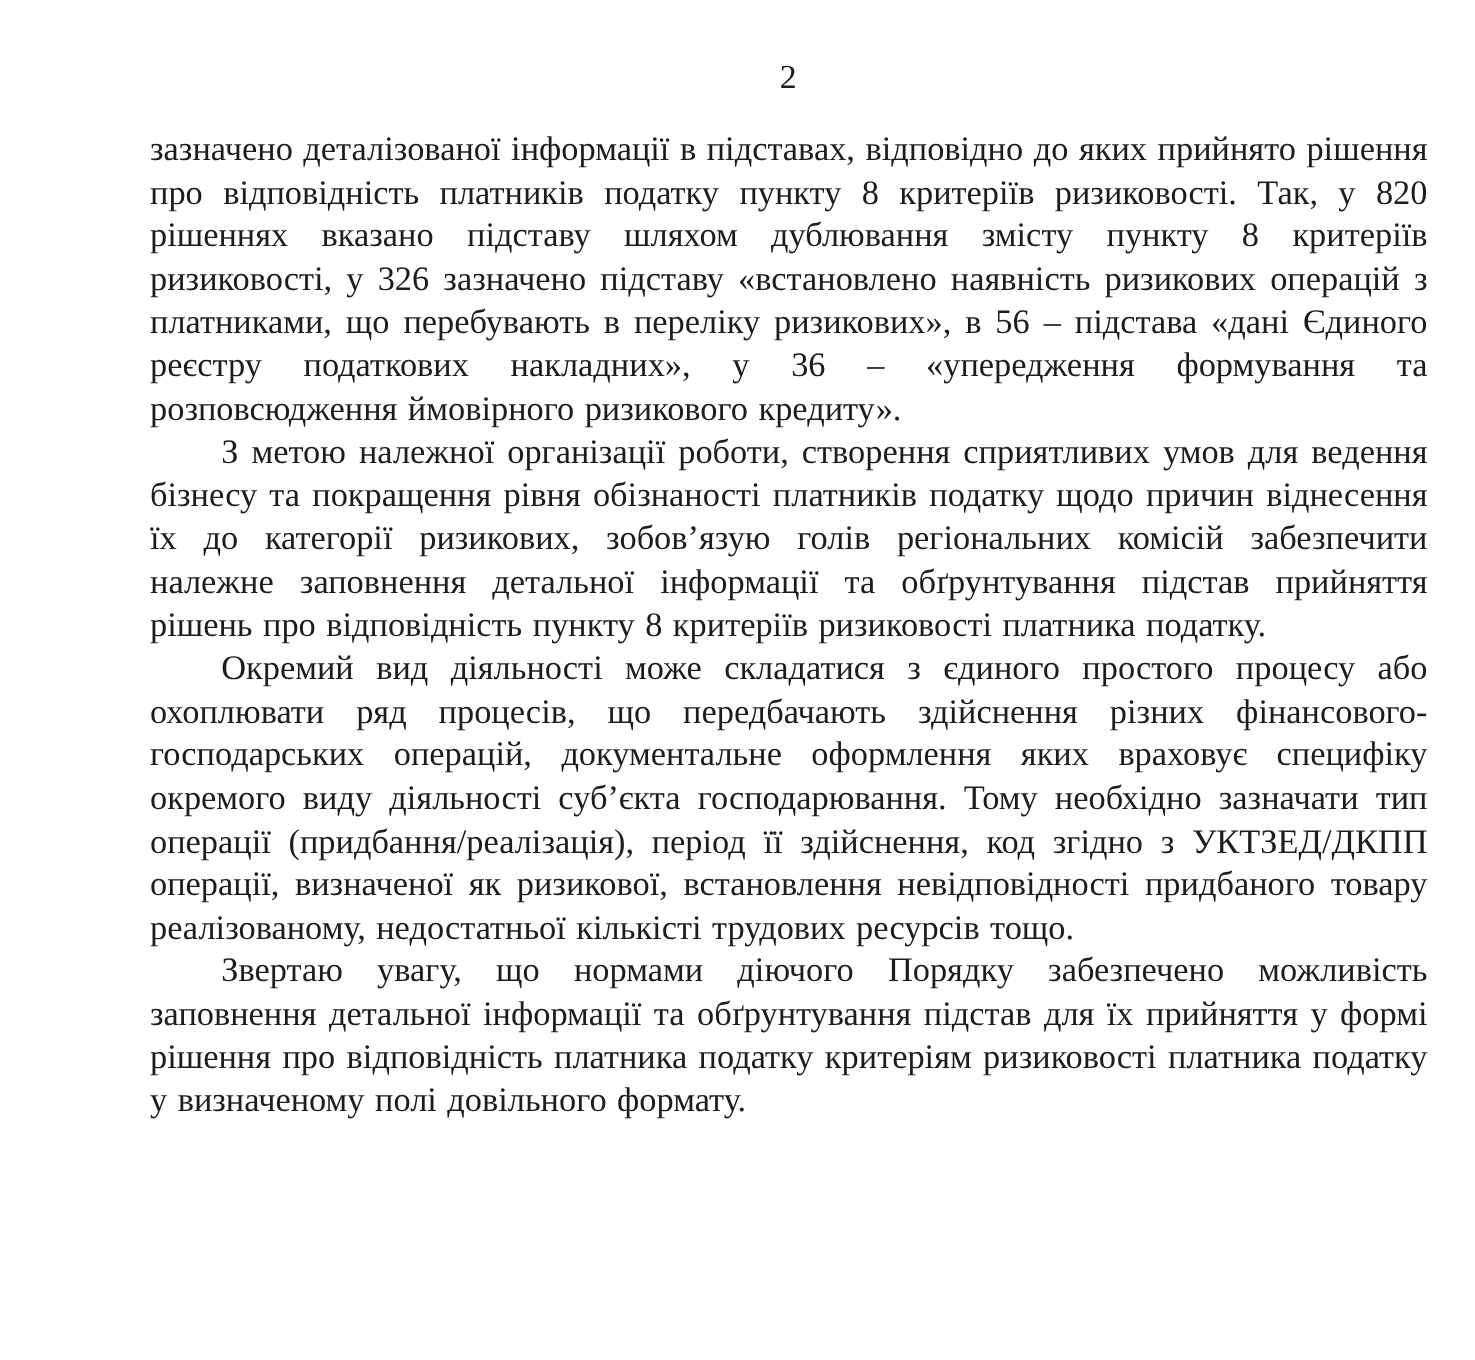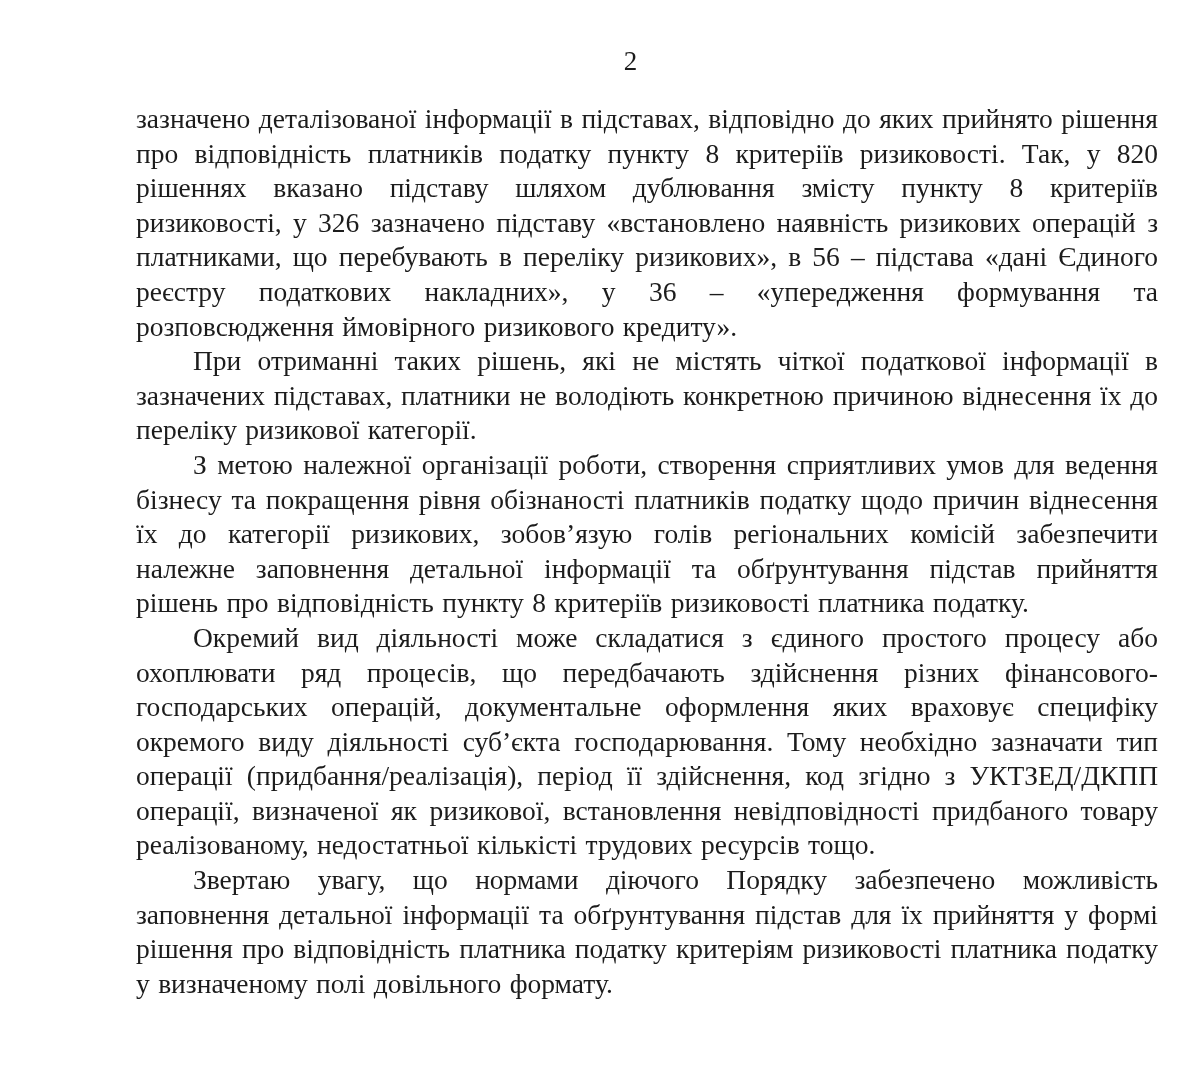--- a/index.html
+++ b/index.html
@@ -27,38 +27,36 @@
   }
   .body-text {
     position: absolute;
     top: 102px;
     left: 120px;
     width: 1022px;
     font-size: 27.5px;
     line-height: 34.6px;
     text-align: justify;
     text-justify: inter-word;
-    margin-left: 16px;
   }
   .para {
     margin: 0;
     padding: 0;
     text-indent: 57px;
     word-spacing: 1.5px;
   }
   .para.no-indent {
     text-indent: 0;
   }
 </style>
 </head>
 <body>
 
 <div class="page">
   <div class="page-number">2</div>
 
   <div class="body-text">
     <p class="para no-indent">зазначено деталізованої інформації в підставах, відповідно до яких прийнято рішення про відповідність платників податку пункту 8 критеріїв ризиковості. Так, у 820 рішеннях вказано підставу шляхом дублювання змісту пункту 8 критеріїв ризиковості, у 326 зазначено підставу «встановлено наявність ризикових операцій з платниками, що перебувають в переліку ризикових», в 56 – підстава «дані Єдиного реєстру податкових накладних», у 36 – «упередження формування та розповсюдження ймовірного ризикового кредиту».</p>
-    <p class="para">При отриманні таких рішень, які не містять чіткої податкової інформації в зазначених підставах, платники не володіють конкретною причиною віднесення їх до переліку ризикової категорії.</p>
     <p class="para">З метою належної організації роботи, створення сприятливих умов для ведення бізнесу та покращення рівня обізнаності платників податку щодо причин віднесення їх до категорії ризикових, зобов’язую голів регіональних комісій забезпечити належне заповнення детальної інформації та обґрунтування підстав прийняття рішень про відповідність пункту 8 критеріїв ризиковості платника податку.</p>
     <p class="para">Окремий вид діяльності може складатися з єдиного простого процесу або охоплювати ряд процесів, що передбачають здійснення різних фінансового-господарських операцій, документальне оформлення яких враховує специфіку окремого виду діяльності суб’єкта господарювання. Тому необхідно зазначати тип операції (придбання/реалізація), період її здійснення, код згідно з УКТЗЕД/ДКПП операції, визначеної як ризикової, встановлення невідповідності придбаного товару реалізованому, недостатньої кількісті трудових ресурсів тощо.</p>
     <p class="para">Звертаю увагу, що нормами діючого Порядку забезпечено можливість заповнення детальної інформації та обґрунтування підстав для їх прийняття у формі рішення про відповідність платника податку критеріям ризиковості платника податку у визначеному полі довільного формату.</p>
   </div>
 </div>
 
 </body></html>

